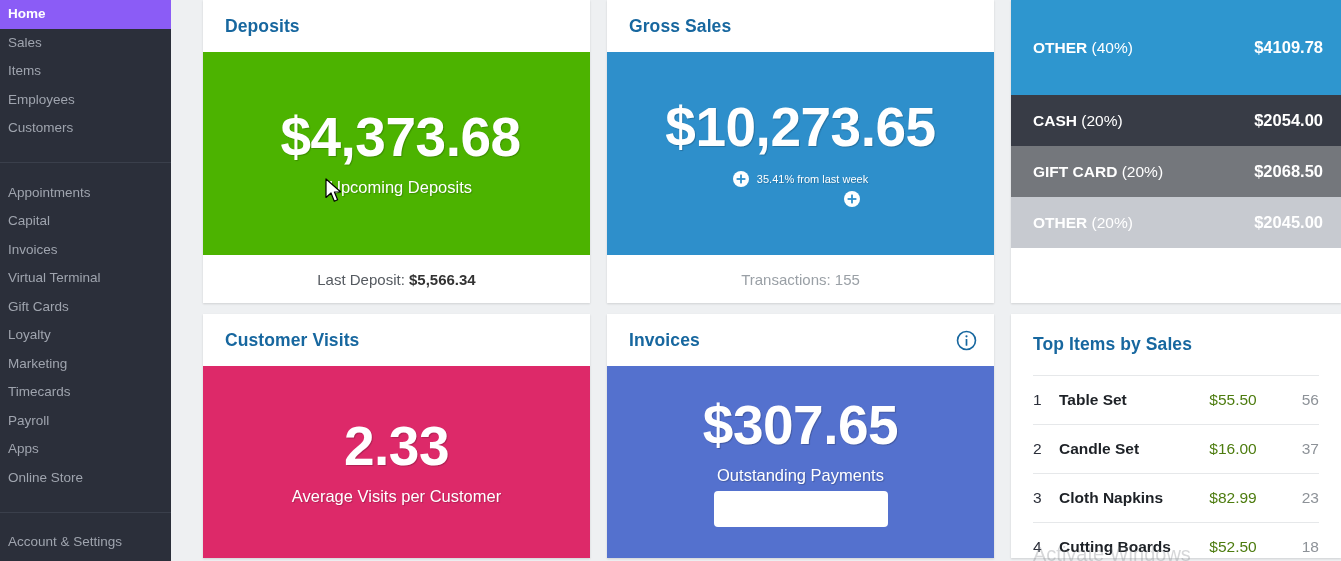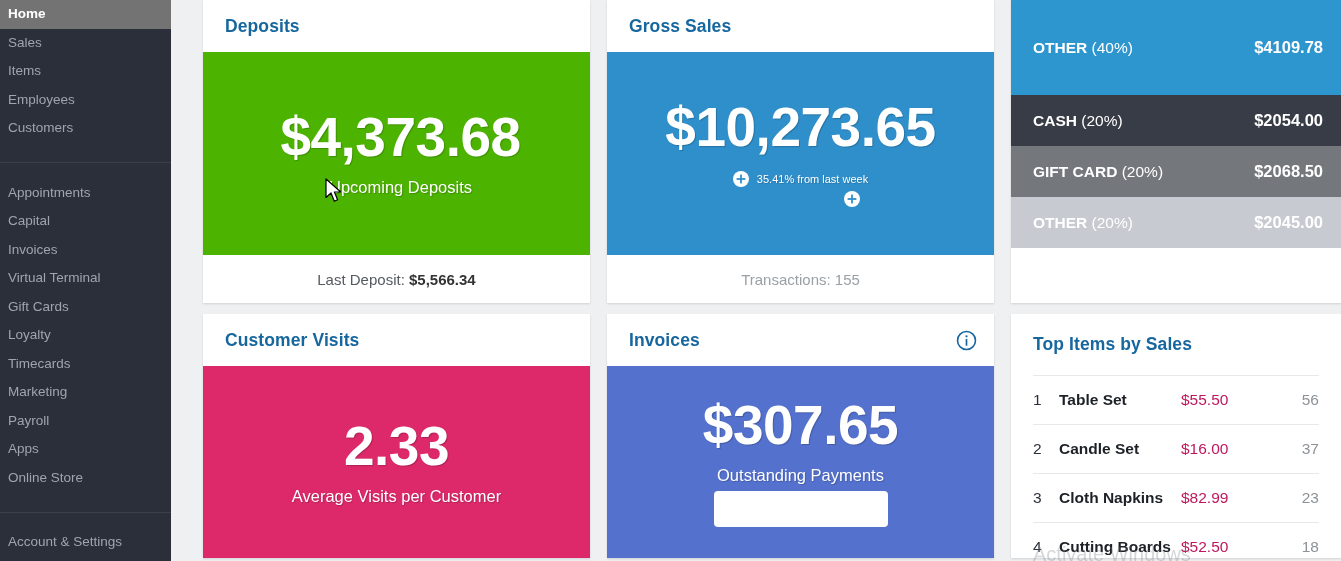--- a/index.html
+++ b/index.html
@@ -23,21 +23,21 @@
   }
   .nav-item {
     height: 28.5px;
     line-height: 28.5px;
     padding-left: 8px;
     color: #9fa4ae;
     font-size: 13.5px;
     white-space: nowrap;
   }
   .nav-item.active {
-    background: #737373;
+    background: #8b5cf6;
     color: #ffffff;
     font-weight: bold;
   }
   .nav-sep {
     height: 1px;
     background: #3a3f4b;
     margin: 19px 0 16px 0;
   }
   .nav-sep.tight { margin: 20px 0 15px 0; }
 
@@ -157,21 +157,21 @@
   .item-row {
     display: flex;
     align-items: center;
     height: 49px;
     border-top: 1px solid #e6e8ea;
     font-size: 15.5px;
   }
   .item-row:first-child { border-top: 1px solid #e6e8ea; }
   .item-rank { width: 26px; color: #2b2f3a; }
   .item-name { flex: 1 1 auto; font-weight: bold; color: #1d2126; }
-  .item-price { width: 104px; color: #be185d; }
+  .item-price { width: 104px; color: #4d7c0f; text-align: center; }
   .item-count { width: 34px; text-align: right; color: #8d9298; }
 
   
   .inv-btn {
     width: 174px; height: 36px;
     background: #ffffff;
     border-radius: 4px;
     margin: 6px auto 0 auto;
     flex: 0 0 36px;
   }
@@ -202,22 +202,22 @@
     <div class="nav-item"><span>Customers</span></div>
 
     <div class="nav-sep"></div>
 
     <div class="nav-item"><span>Appointments</span></div>
     <div class="nav-item"><span>Capital</span></div>
     <div class="nav-item"><span>Invoices</span></div>
     <div class="nav-item"><span>Virtual Terminal</span></div>
     <div class="nav-item"><span>Gift Cards</span></div>
     <div class="nav-item"><span>Loyalty</span></div>
+    <div class="nav-item"><span>Marketing</span></div>
     <div class="nav-item"><span>Timecards</span></div>
-    <div class="nav-item"><span>Marketing</span></div>
     <div class="nav-item"><span>Payroll</span></div>
     <div class="nav-item"><span>Apps</span></div>
     <div class="nav-item"><span>Online Store</span></div>
 
     <div class="nav-sep tight"></div>
 
     <div class="nav-item"><span>Account &amp; Settings</span></div>
   </nav>
 
   <main class="main">

